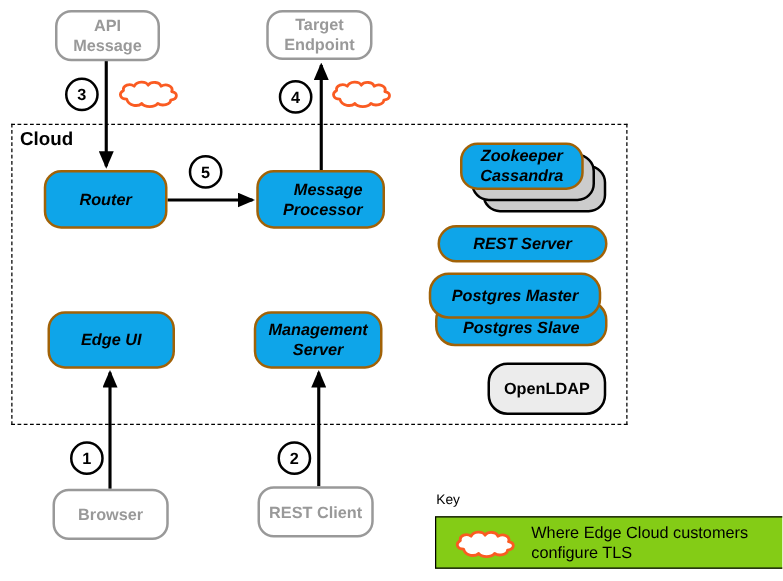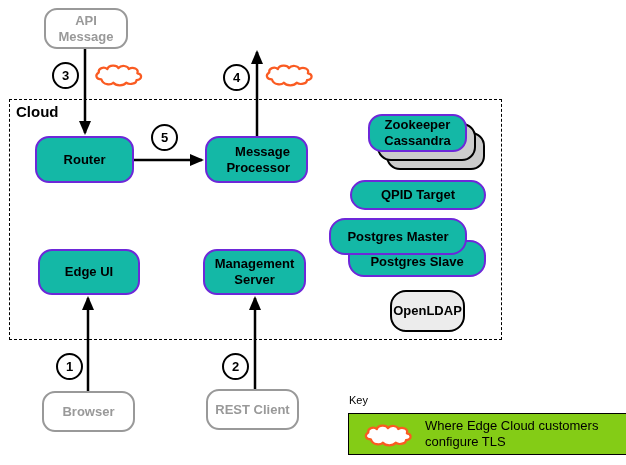--- a/index.html
+++ b/index.html
@@ -12,21 +12,21 @@
     border:1.5px dashed #000;box-sizing:border-box;
   }
   .zone-label{
     position:absolute;left:6px;top:3px;font-size:15px;font-weight:bold;color:#000;
   }
   .node{
     position:absolute;box-sizing:border-box;display:flex;align-items:center;
     justify-content:center;text-align:center;font-weight:bold;font-size:13px;
     line-height:16px;border-radius:14px;
   }
-  .node.gray{background:#14b8a6;border:2px solid #6d28d9;color:#000;}
+  .node.gray{background:#0ea5e9;border:2px solid #a16207;color:#000;font-style:italic;}
   .node.light{background:#ececec;border:2px solid #000;color:#000;}
   .node.outline{background:#fff;border:2px solid #999;color:#999;border-radius:13px;}
   .node.pill{border-radius:16px;}
   .stack-back{
     position:absolute;box-sizing:border-box;background:#ccc;border:2px solid #000;
     border-radius:14px;
   }
   .badge{
     position:absolute;width:27px;height:27px;border-radius:50%;background:#fff;
     border:2px solid #000;box-sizing:border-box;display:flex;align-items:center;
@@ -66,20 +66,23 @@
     <path d="M257,136 L257,52" stroke="#000" stroke-width="2.5" marker-end="url(#ah)"></path>
     <path d="M134,160 L202,160" stroke="#000" stroke-width="2.5" marker-end="url(#ah)"></path>
     <path d="M88,391 L88,298" stroke="#000" stroke-width="2.5" marker-end="url(#ah)"></path>
     <path d="M255,389 L255,298" stroke="#000" stroke-width="2.5" marker-end="url(#ah)"></path>
   </svg>
 
   <div class="node outline" style="left:44px;top:8px;width:84px;height:41px;">
     <span>API Message</span>
   </div>
 
+  <div class="node outline" style="left:213px;top:8px;width:85px;height:40px;padding:0 14px;">
+    <span>Target Endpoint</span>
+  </div>
 
   <div class="node outline" style="left:42px;top:391px;width:93px;height:41px;">
     <span>Browser</span>
   </div>
 
   <div class="node outline" style="left:206px;top:389px;width:93px;height:41px;">
     <span>REST Client</span>
   </div>
 
   <div class="node gray" style="left:35px;top:136px;width:99px;height:47px;">
@@ -101,31 +104,31 @@
   <div class="stack-back" style="left:386px;top:132px;width:99px;height:38px;"></div>
   <div class="stack-back" style="left:377px;top:123px;width:99px;height:38px;"></div>
   <div class="node gray two-line" style="left:368px;top:114px;width:99px;height:38px;">
     <div>
       <span>Zookeeper</span>
       <span>Cassandra</span>
     </div>
   </div>
 
   <div class="node gray pill" style="left:350px;top:180px;width:136px;height:30px;">
-    <span>QPID Target</span>
+    <span>REST Server</span>
   </div>
 
   <div class="node gray pill" style="left:348px;top:240px;width:138px;height:37px;align-items:flex-end;padding-bottom:5px;">
     <span>Postgres Slave</span>
   </div>
-  <div class="node gray pill" style="left:329px;top:218px;width:138px;height:37px;">
+  <div class="node gray pill" style="left:343px;top:218px;width:138px;height:37px;">
     <span>Postgres Master</span>
   </div>
 
-  <div class="node light pill" style="left:390px;top:290px;width:75px;height:42px;">
+  <div class="node light pill" style="left:390px;top:290px;width:95px;height:42px;">
     <span>OpenLDAP</span>
   </div>
 
   <div class="badge" style="left:56px;top:353px;">
     <span>1</span>
   </div>
   <div class="badge" style="left:222px;top:353px;">
     <span>2</span>
   </div>
   <div class="badge" style="left:52px;top:62px;">

